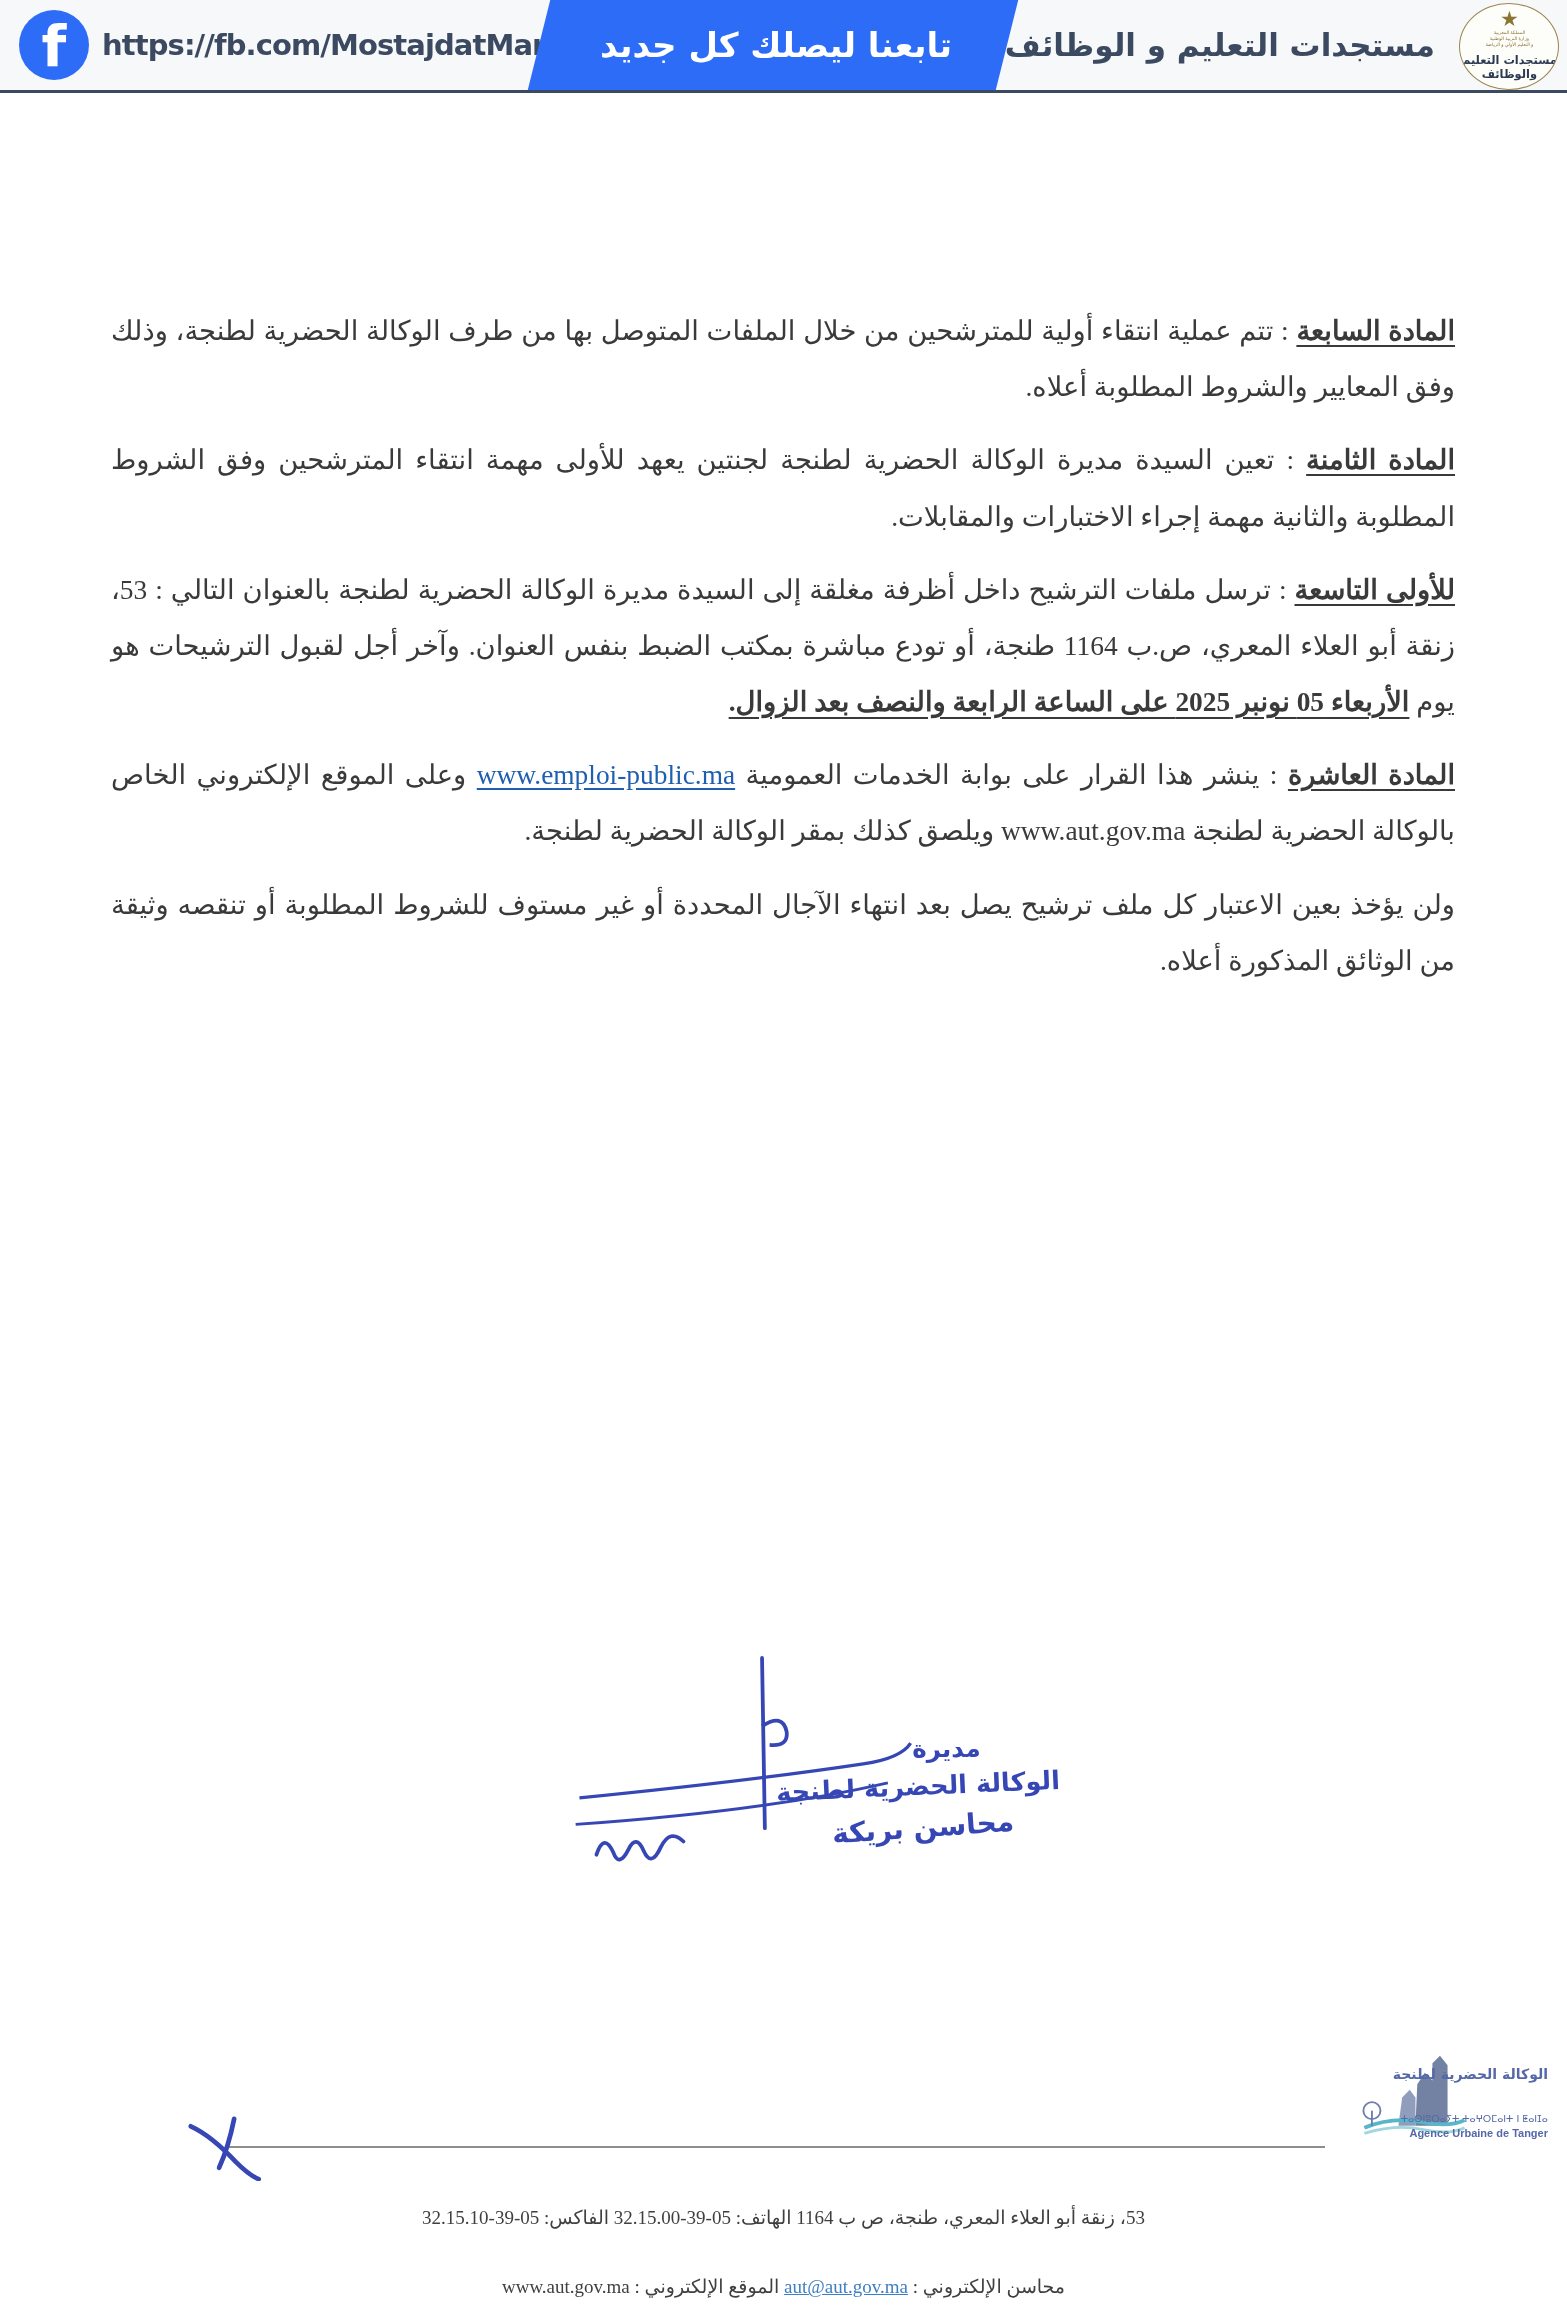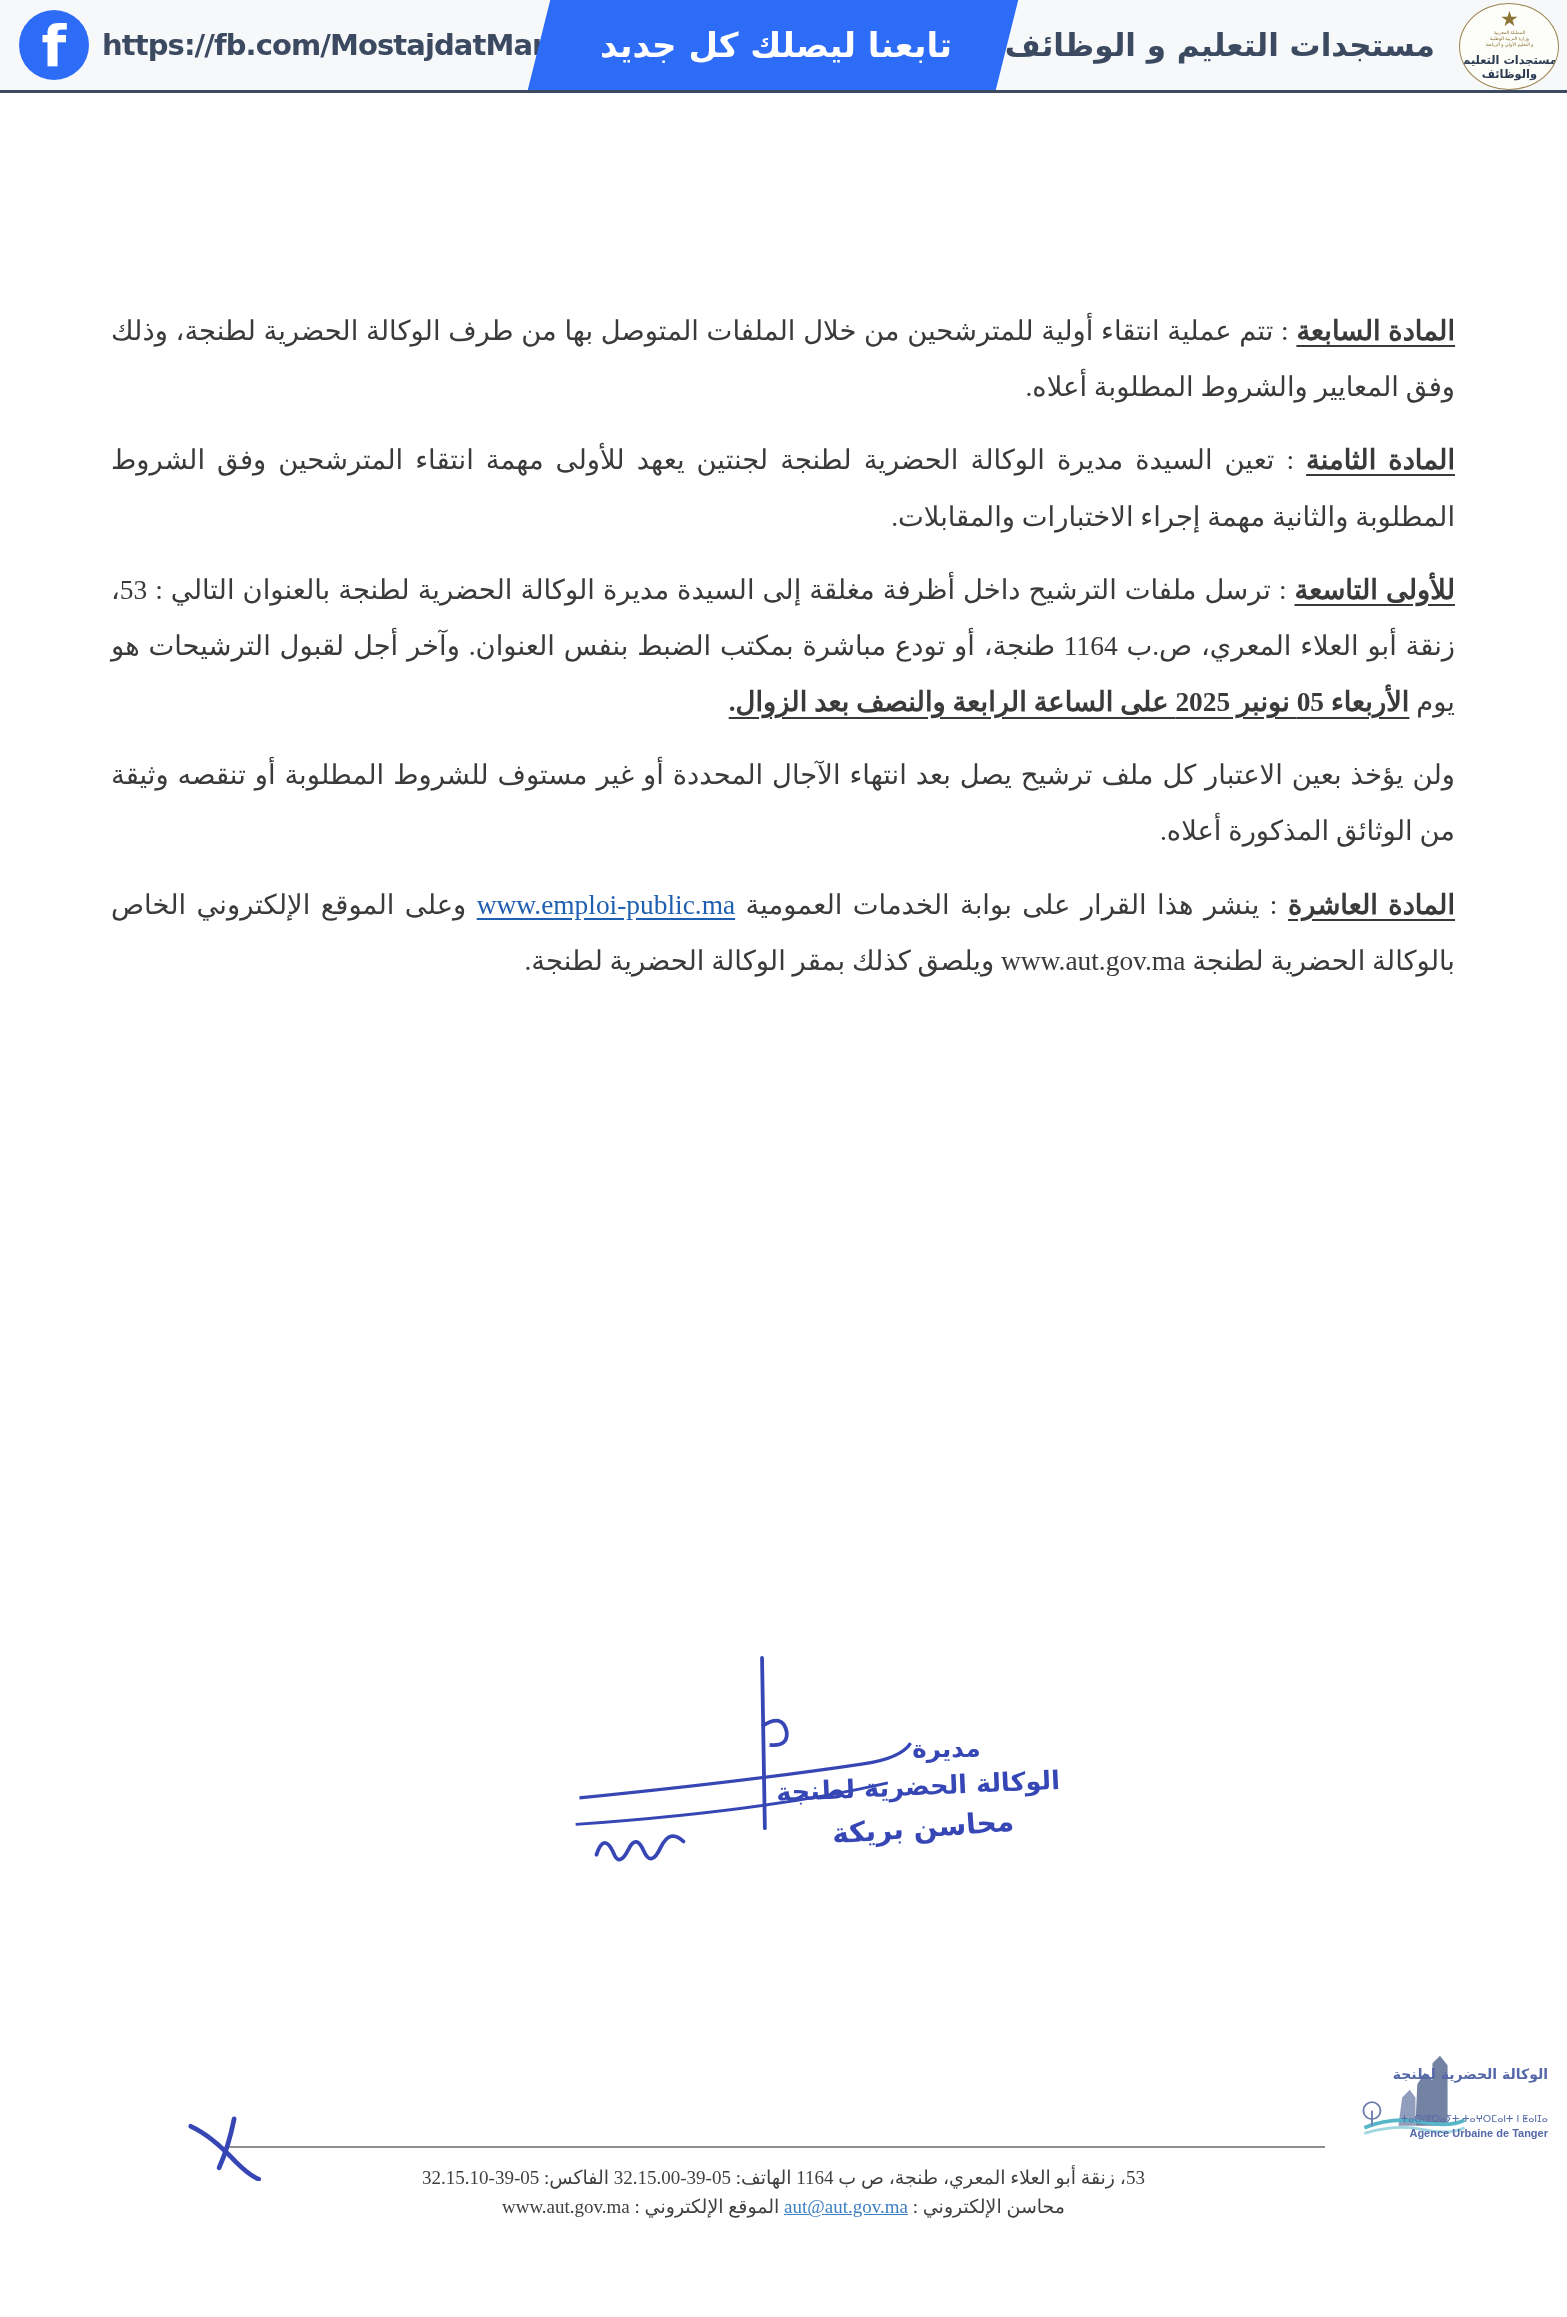--- a/index.html
+++ b/index.html
@@ -287,21 +287,21 @@
     left: 0;
     right: 0;
     top: 2163px;
     text-align: center;
     direction: rtl;
     color: #3f3f3f;
     font-family: "Liberation Serif", "DejaVu Serif", serif;
     font-size: 19px;
     line-height: 1.55;
   }
-  .footer-line { white-space: nowrap; }
+  .footer-line { white-space: nowrap; margin-top: 40px; }
   .footer-mail {
     color: #3d7fc4;
     text-decoration: underline;
     direction: ltr;
     unicode-bidi: embed;
   }
 </style>
 </head>
 <body>
 
@@ -339,25 +339,25 @@
     </p>
 
     <p class="para">
       <span class="art-label">المادة الثامنة</span><span> : </span><span>تعين السيدة مديرة الوكالة الحضرية لطنجة لجنتين يعهد للأولى مهمة انتقاء المترشحين وفق الشروط المطلوبة والثانية مهمة إجراء الاختبارات والمقابلات.</span>
     </p>
 
     <p class="para">
       <span class="art-label">للأولى التاسعة</span><span> : </span><span>ترسل ملفات الترشيح داخل أظرفة مغلقة إلى السيدة مديرة الوكالة الحضرية لطنجة بالعنوان التالي : 53، زنقة أبو العلاء المعري، ص.ب 1164 طنجة، أو تودع مباشرة بمكتب الضبط بنفس العنوان. وآخر أجل لقبول الترشيحات هو يوم </span><span class="underlined-date">الأربعاء 05 نونبر 2025 على الساعة الرابعة والنصف بعد الزوال.</span>
     </p>
 
-    <p class="para">ولن يؤخذ بعين الاعتبار كل ملف ترشيح يصل بعد انتهاء الآجال المحددة أو غير مستوف للشروط المطلوبة أو تنقصه وثيقة من الوثائق المذكورة أعلاه.</p>
-
     <p class="para">
       <span class="art-label">المادة العاشرة</span><span> : </span><span>ينشر هذا القرار على بوابة الخدمات العمومية </span><a class="link" href="#">www.emploi-public.ma</a><span> وعلى الموقع الإلكتروني الخاص بالوكالة الحضرية لطنجة </span><span class="plainurl">www.aut.gov.ma</span><span> ويلصق كذلك بمقر الوكالة الحضرية لطنجة.</span>
     </p>
+
+    <p class="para">ولن يؤخذ بعين الاعتبار كل ملف ترشيح يصل بعد انتهاء الآجال المحددة أو غير مستوف للشروط المطلوبة أو تنقصه وثيقة من الوثائق المذكورة أعلاه.</p>
 
   </div>
 
   <div class="signature-block">
     <svg class="sig-stroke" width="530" height="246" viewBox="0 0 560 260">
       <path d="M205 20 L208 200" stroke="#3647b5" stroke-width="4" fill="none" stroke-linecap="round"></path>
       <path d="M205 92 q22 -14 26 6 q2 16 -18 14" stroke="#3647b5" stroke-width="4" fill="none"></path>
       <path d="M12 168 q180 -18 300 -36 q40 -6 50 -22" stroke="#3647b5" stroke-width="3.5" fill="none"></path>
       <path d="M8 196 q200 -14 330 -44" stroke="#3647b5" stroke-width="3" fill="none"></path>
       <path d="M30 228 q8 -24 18 -2 q6 16 16 -4 q8 -16 16 2 q8 18 18 -4 q10 -20 24 -6" stroke="#3647b5" stroke-width="4" fill="none" stroke-linecap="round"></path>

